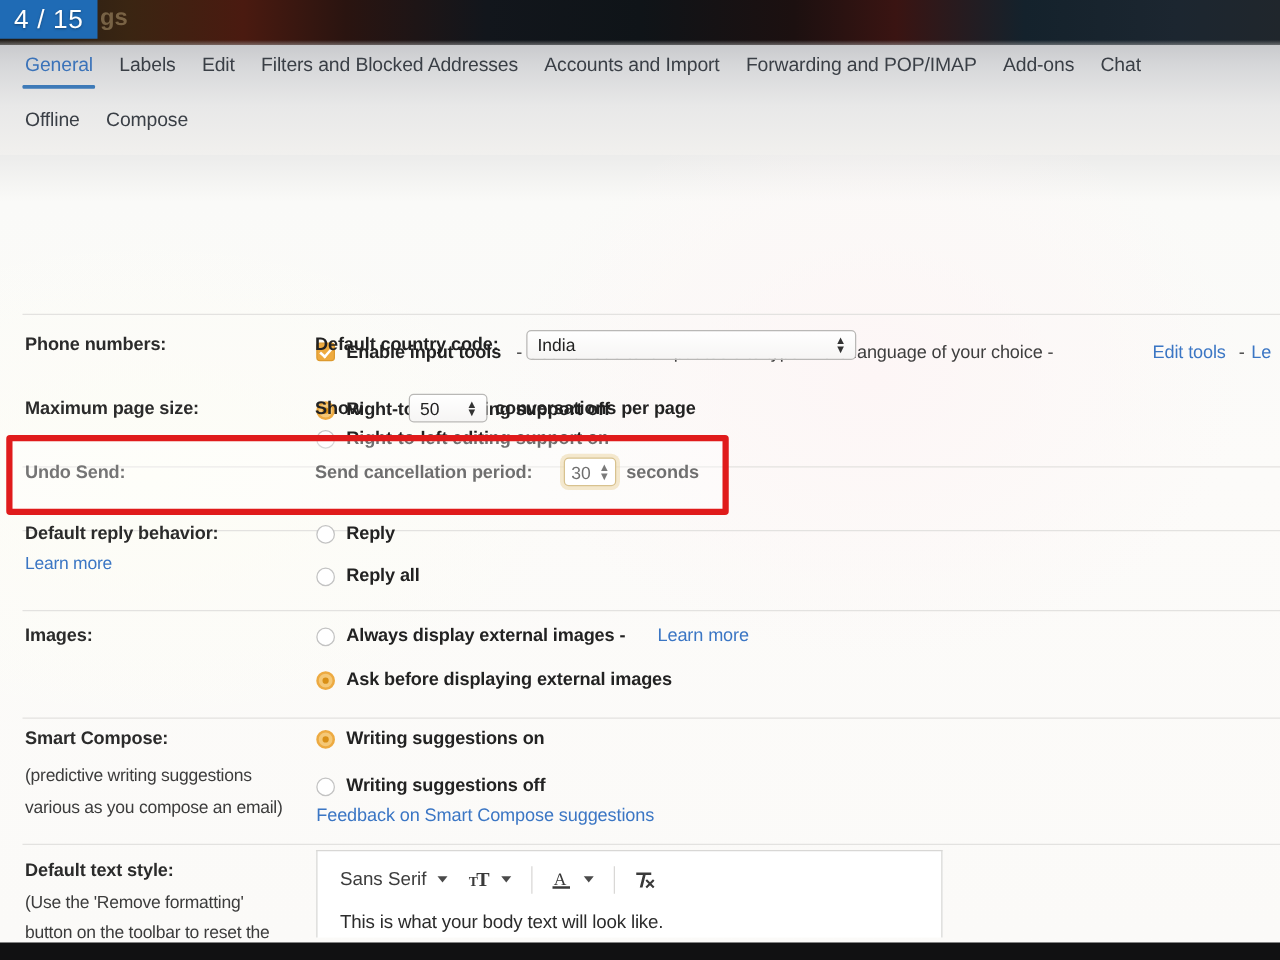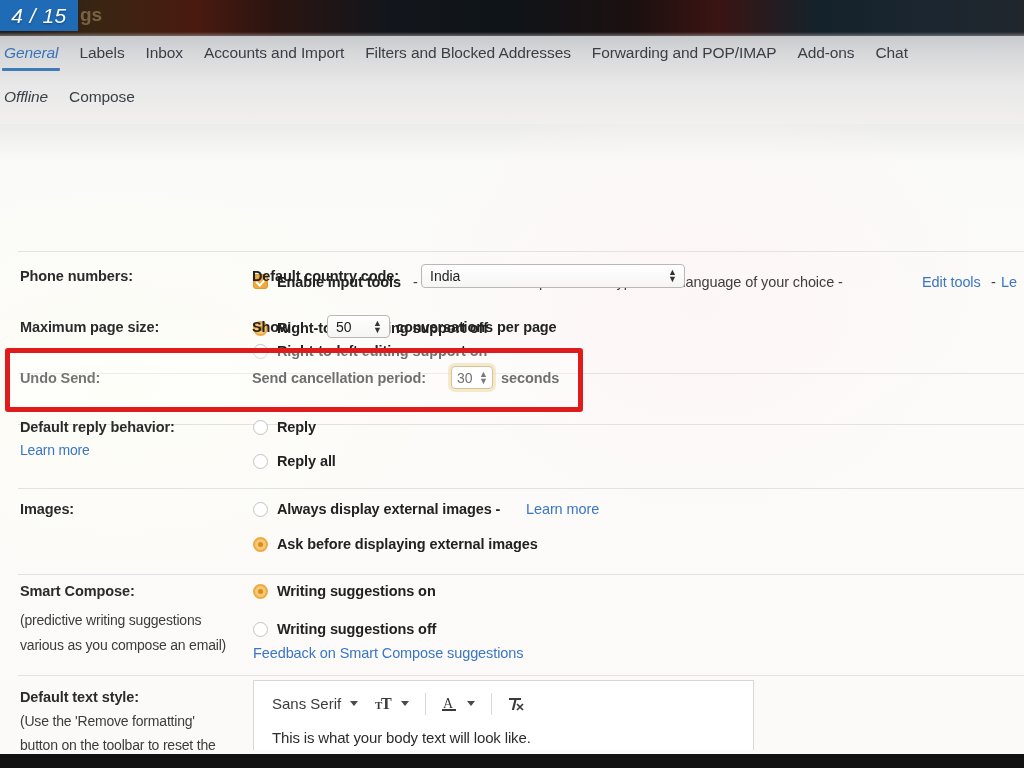--- a/index.html
+++ b/index.html
@@ -54,21 +54,20 @@
     height: 31px;
     background: #1f6bb5;
     color: #ffffff;
     font-size: 21px;
     font-weight: 400;
     letter-spacing: 0.5px;
     display: flex;
     align-items: center;
     justify-content: center;
     text-shadow: 0 1px 2px rgba(0,0,0,.35);
-    font-style: italic;
   }
   .banner-title {
     position: absolute;
     left: 92px;
     top: 0;
     height: 33px;
     display: flex;
     align-items: center;
     color: #f7f4ef;
     font-size: 23px;
@@ -105,21 +104,21 @@
   .tabrow.row2 { top: 52px; }
 
   .tab {
     position: relative;
     font-size: 15.5px;
     color: #3a3f46;
     padding: 0 0 9px 0;
     margin-right: 21px;
     letter-spacing: -0.1px;
   }
-  .tab:first-child { margin-left: 4px; font-style: italic; }
+  .tab:first-child { margin-left: 20px; }
   .tab.active {
     color: #3b73b9;
   }
   .tab.active::after {
     content: "";
     position: absolute;
     left: -2px; right: -2px;
     bottom: 0;
     height: 3px;
     background: #3d7ab8;
@@ -326,23 +325,23 @@
   <div class="banner">
     <div class="banner-ghost">gs</div>
     <div class="banner-badge">4 / 15</div>
   </div>
 
   <div class="tabbar">
 
     <div class="tabrow row1">
       <div class="tab active">General</div>
       <div class="tab">Labels</div>
-      <div class="tab">Inbox</div>
+      <div class="tab">Edit</div>
+      <div class="tab">Filters and Blocked Addresses</div>
       <div class="tab">Accounts and Import</div>
-      <div class="tab">Filters and Blocked Addresses</div>
       <div class="tab">Forwarding and POP/IMAP</div>
       <div class="tab">Add-ons</div>
       <div class="tab">Chat</div>
     </div>
 
     <div class="tabrow row2">
       <div class="tab">Offline</div>
       <div class="tab">Compose</div>
     </div>
   </div>

